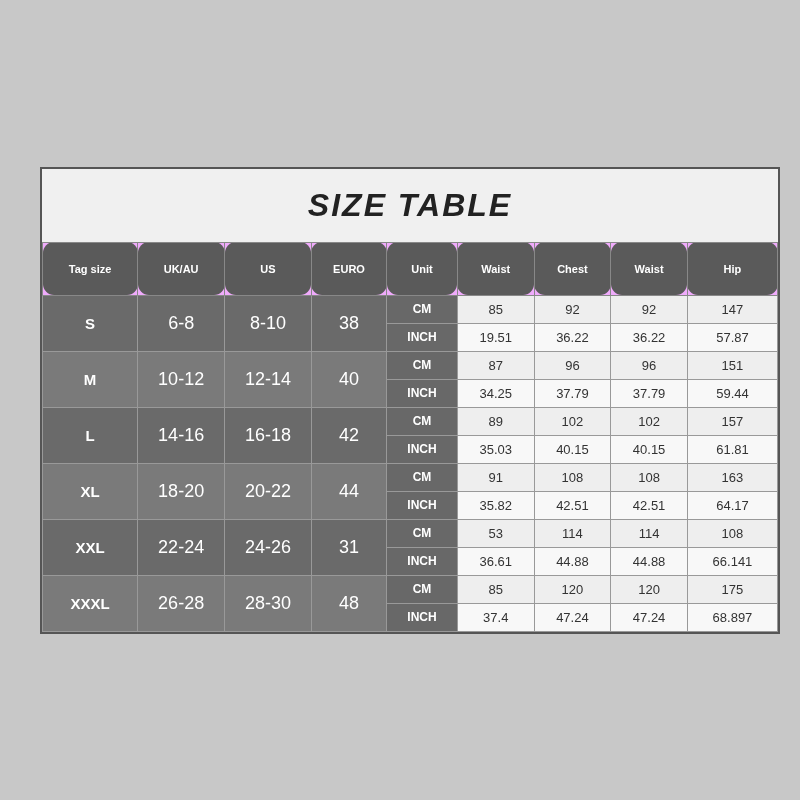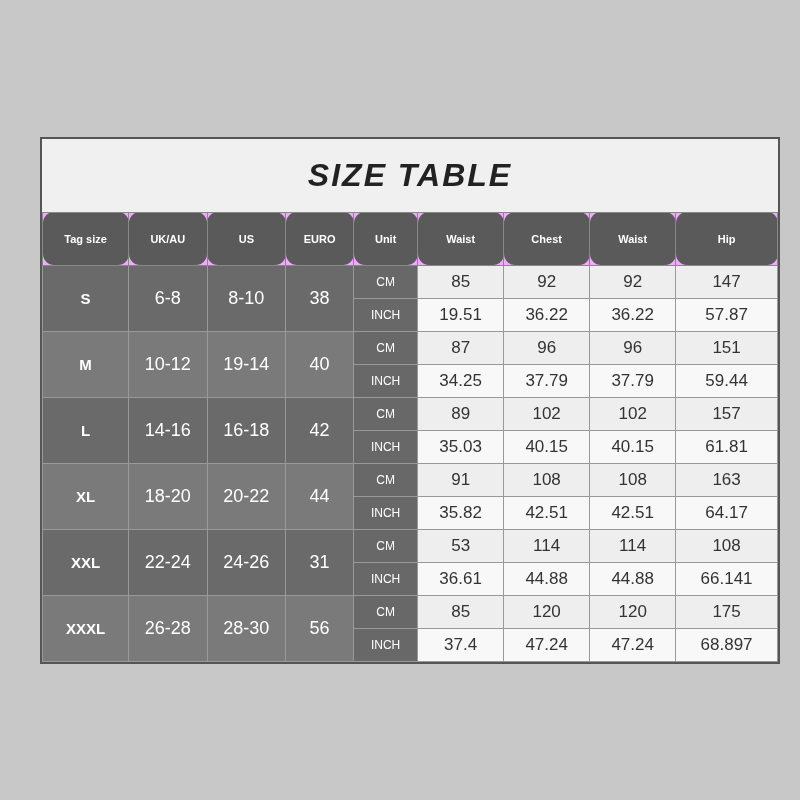--- a/index.html
+++ b/index.html
@@ -62,30 +62,30 @@
 
     .uk-au-cell, .us-cell, .euro-cell {
       background-color: #686868;
       color: #ffffff;
       font-size: 18px;
     }
 
     .unit-cell {
       background-color: #686868;
       color: #ffffff;
-      font-weight: normal;
+      font-weight: bold;
       font-size: 12px;
       padding: 6px 4px;
     }
 
     .data-cell {
       background-color: #f5f5f5;
       color: #333;
       padding: 6px 4px;
-      font-size: 17px;
+      font-size: 13px;
     }
 
     .row-cm td.data-cell {
       background-color: #eeeeee;
     }
 
     .row-inch td.data-cell {
       background-color: #f8f8f8;
     }
 
@@ -142,21 +142,21 @@
         <tr class="row-inch size-group-odd">
       <td class="unit-cell">INCH</td>
       <td class="data-cell">19.51</td>
       <td class="data-cell">36.22</td>
       <td class="data-cell">36.22</td>
       <td class="data-cell">57.87</td>
     </tr>
         <tr class="row-cm size-group-even">
       <td rowspan="2" class="tag-size-cell">M</td>
       <td rowspan="2" class="uk-au-cell">10-12</td>
-      <td rowspan="2" class="us-cell">19-14</td>
+      <td rowspan="2" class="us-cell">12-14</td>
       <td rowspan="2" class="euro-cell">40</td>
       <td class="unit-cell">CM</td>
       <td class="data-cell">87</td>
       <td class="data-cell">96</td>
       <td class="data-cell">96</td>
       <td class="data-cell">151</td>
     </tr>
         <tr class="row-inch size-group-even">
       <td class="unit-cell">INCH</td>
       <td class="data-cell">34.25</td>
@@ -215,21 +215,21 @@
       <td class="unit-cell">INCH</td>
       <td class="data-cell">36.61</td>
       <td class="data-cell">44.88</td>
       <td class="data-cell">44.88</td>
       <td class="data-cell">66.141</td>
     </tr>
         <tr class="row-cm size-group-even">
       <td rowspan="2" class="tag-size-cell">XXXL</td>
       <td rowspan="2" class="uk-au-cell">26-28</td>
       <td rowspan="2" class="us-cell">28-30</td>
-      <td rowspan="2" class="euro-cell">56</td>
+      <td rowspan="2" class="euro-cell">48</td>
       <td class="unit-cell">CM</td>
       <td class="data-cell">85</td>
       <td class="data-cell">120</td>
       <td class="data-cell">120</td>
       <td class="data-cell">175</td>
     </tr>
         <tr class="row-inch size-group-even">
       <td class="unit-cell">INCH</td>
       <td class="data-cell">37.4</td>
       <td class="data-cell">47.24</td>

